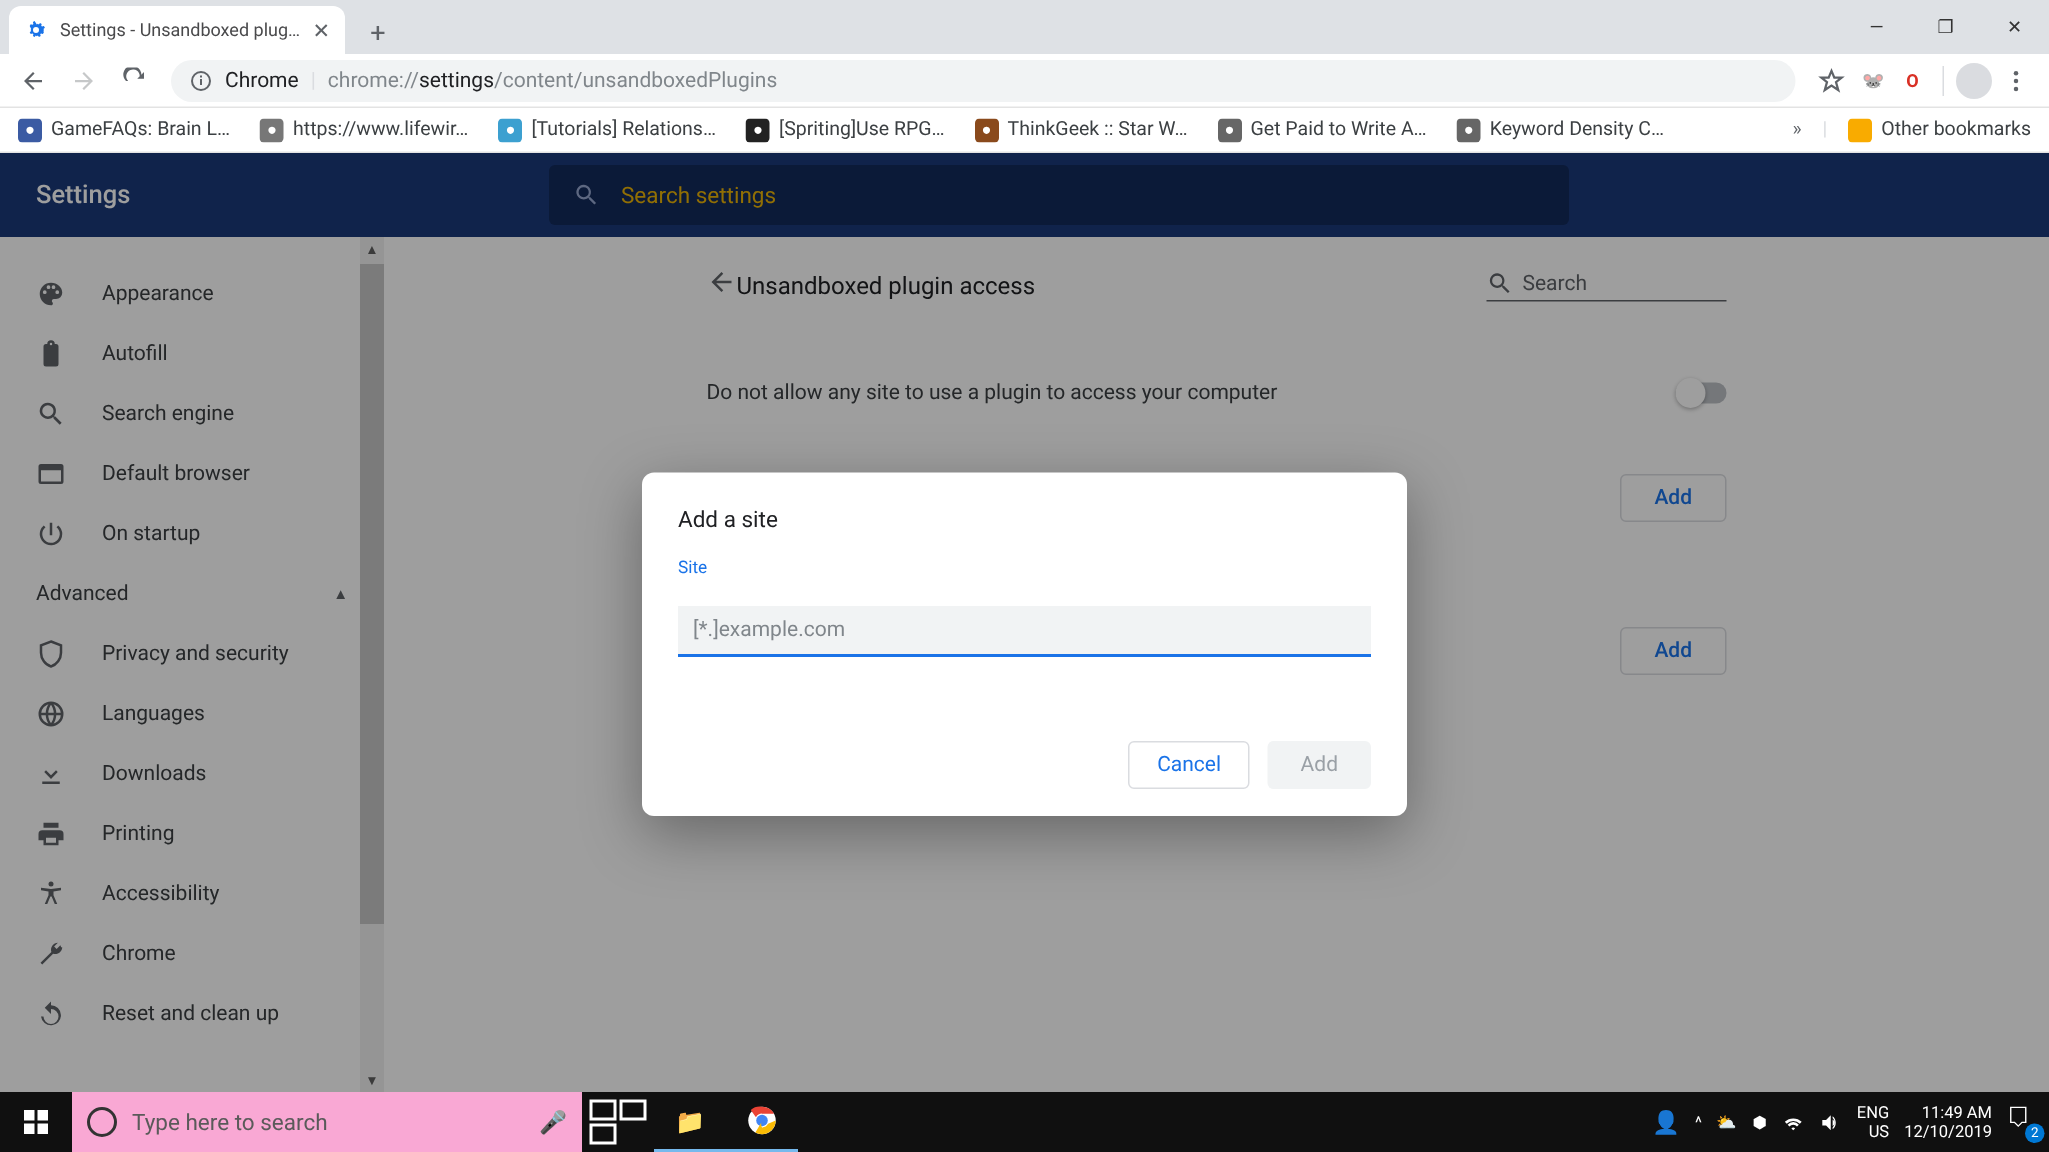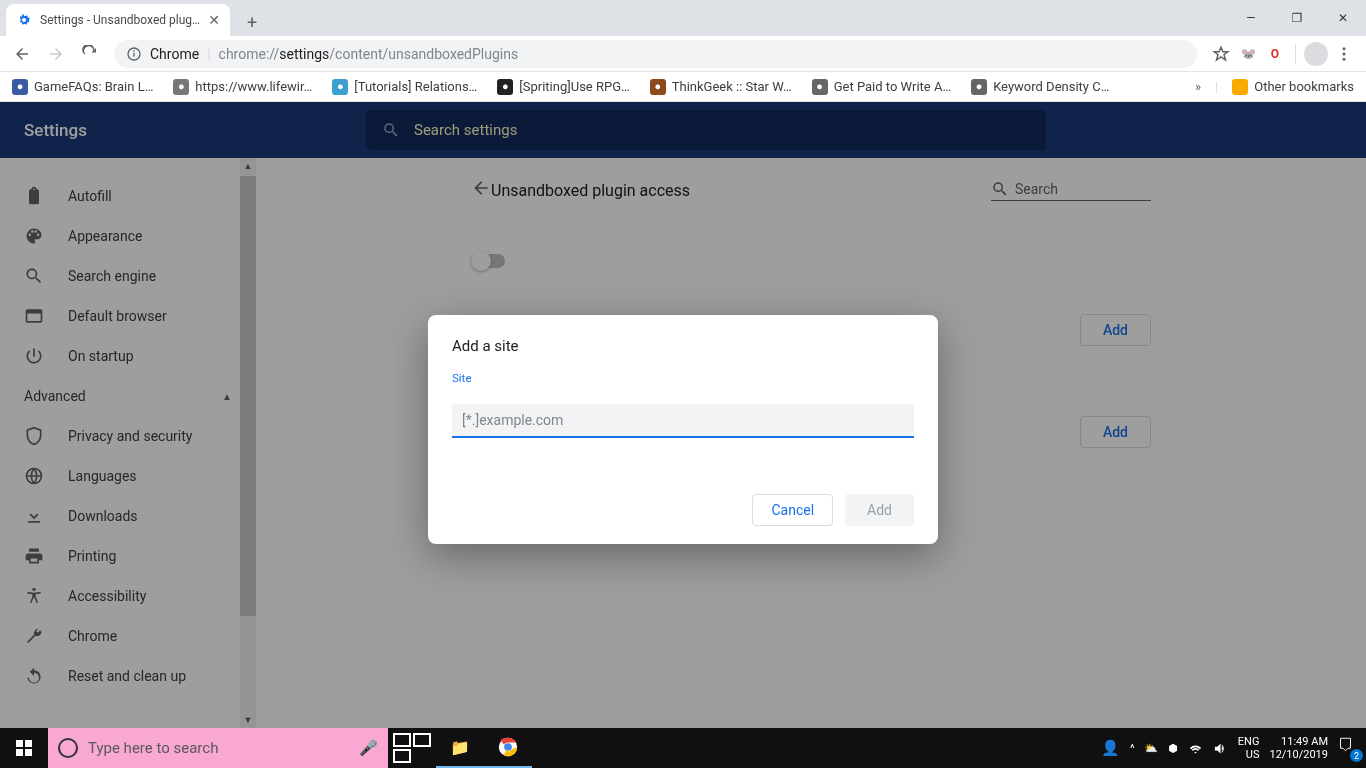--- a/index.html
+++ b/index.html
@@ -34,21 +34,21 @@
 .bookmarks { height: 30px; background:#fff; display:flex; align-items:center; padding:0 12px; gap:20px;
              font-size:13px; color:#3c4043; border-bottom:1px solid #e3e3e3; }
 .bm { display:flex; align-items:center; gap:6px; max-width:160px; white-space:nowrap; overflow:hidden; text-overflow:ellipsis; }
 .bm .fav { width:16px; height:16px; border-radius:3px; display:flex; align-items:center; justify-content:center; font-size:11px; color:#fff; flex:none;}
 .bm-right { margin-left:auto; display:flex; align-items:center; gap:14px; }
 
 
 .settings-header { height:56px; background:#1a397a; display:flex; align-items:center; padding-left:24px; }
 .settings-title { color:#fff; font-size:17px; font-weight:500; }
 .search-settings { margin-left:auto; margin-right:320px; width:680px; height:40px; background:#132a5b;
-                   border-radius:4px; display:flex; align-items:center; padding:0 16px; color:#fef9c3; gap:14px; font-size:15px;}
+                   border-radius:4px; display:flex; align-items:center; padding:0 16px; color:#eab308; gap:14px; font-size:15px;}
 .search-settings svg { width:18px; height:18px; }
 
 .settings-body { position:relative; height: calc(768px - 36px - 36px - 30px - 56px - 40px); background:#fff; }
 
 
 .dim { position:absolute; inset:0; background:rgba(0,0,0,.38); z-index:40; }
 
 
 .leftnav { position:absolute; top:0; left:0; bottom:0; width:256px; background:#fff; overflow:hidden; z-index:10; padding-top:18px;}
 .leftnav .scrollbar { position:absolute; right:0; top:0; width:16px; height:100%; background:#f1f1f1;}
@@ -226,29 +226,29 @@
 <div class="settings-body">
 
   <div class="leftnav" id="leftnav">
     <div class="scrollbar">
       <div class="arrow" style="top:0">▲</div>
       <div class="thumb"></div>
       <div class="arrow" style="bottom:0">▼</div>
     </div>
       <div class="nav-item">
         <svg viewBox="0 0 24 24">
+          <path d="M12 3a9 9 0 000 18c1 0 1.5-.8 1.5-1.5 0-.4-.2-.8-.4-1-.3-.3-.4-.7-.4-1 0-.8.7-1.5 1.5-1.5H16a5 5 0 005-5c0-4.4-4-8-9-8zM7 12a1.5 1.5 0 110-3 1.5 1.5 0 010 3zm3-4a1.5 1.5 0 110-3 1.5 1.5 0 010 3zm4 0a1.5 1.5 0 110-3 1.5 1.5 0 010 3zm3 4a1.5 1.5 0 110-3 1.5 1.5 0 010 3z"></path>
+        </svg>
+        <span>Appearance</span>
+      </div>
+      <div class="nav-item">
+        <svg viewBox="0 0 24 24">
           <path d="M16 4h-1a3 3 0 00-6 0H8a2 2 0 00-2 2v14a2 2 0 002 2h8a2 2 0 002-2V6a2 2 0 00-2-2zm-4-1a1 1 0 110 2 1 1 0 010-2z"></path>
         </svg>
         <span>Autofill</span>
-      </div>
-      <div class="nav-item">
-        <svg viewBox="0 0 24 24">
-          <path d="M12 3a9 9 0 000 18c1 0 1.5-.8 1.5-1.5 0-.4-.2-.8-.4-1-.3-.3-.4-.7-.4-1 0-.8.7-1.5 1.5-1.5H16a5 5 0 005-5c0-4.4-4-8-9-8zM7 12a1.5 1.5 0 110-3 1.5 1.5 0 010 3zm3-4a1.5 1.5 0 110-3 1.5 1.5 0 010 3zm4 0a1.5 1.5 0 110-3 1.5 1.5 0 010 3zm3 4a1.5 1.5 0 110-3 1.5 1.5 0 010 3z"></path>
-        </svg>
-        <span>Appearance</span>
       </div>
       <div class="nav-item">
         <svg viewBox="0 0 24 24">
           <path d="M15.5 14h-.8l-.3-.3a6.5 6.5 0 10-.7.7l.3.3v.8l5 5 1.5-1.5-5-5zM9.5 14a4.5 4.5 0 110-9 4.5 4.5 0 010 9z"></path>
         </svg>
         <span>Search engine</span>
       </div>
       <div class="nav-item">
         <svg viewBox="0 0 24 24">
           <rect x="3" y="5" width="18" height="14" rx="1" fill="none" stroke="#5f6368" stroke-width="2"></rect>
@@ -321,20 +321,21 @@
         <span class="sub-title">Unsandboxed plugin access</span>
         <div class="minisearch">
           <svg viewBox="0 0 24 24">
               <path d="M15.5 14h-.8l-.3-.3a6.5 6.5 0 10-.7.7l.3.3v.8l5 5 1.5-1.5-5-5zM9.5 14a4.5 4.5 0 110-9 4.5 4.5 0 010 9z"></path>
             </svg>
           <span>Search</span>
         </div>
       </div>
 
       <div class="desc-row">
+        <span>Do not allow any site to use a plugin to access your computer</span>
         <div class="toggle"></div>
       </div>
 
       <div class="section-row">
         <span class="sec-label">Block</span>
         <button class="add-btn">Add</button>
       </div>
 
       <div class="section-row" style="margin-top:70px">
         <span class="sec-label">Allow</span>

